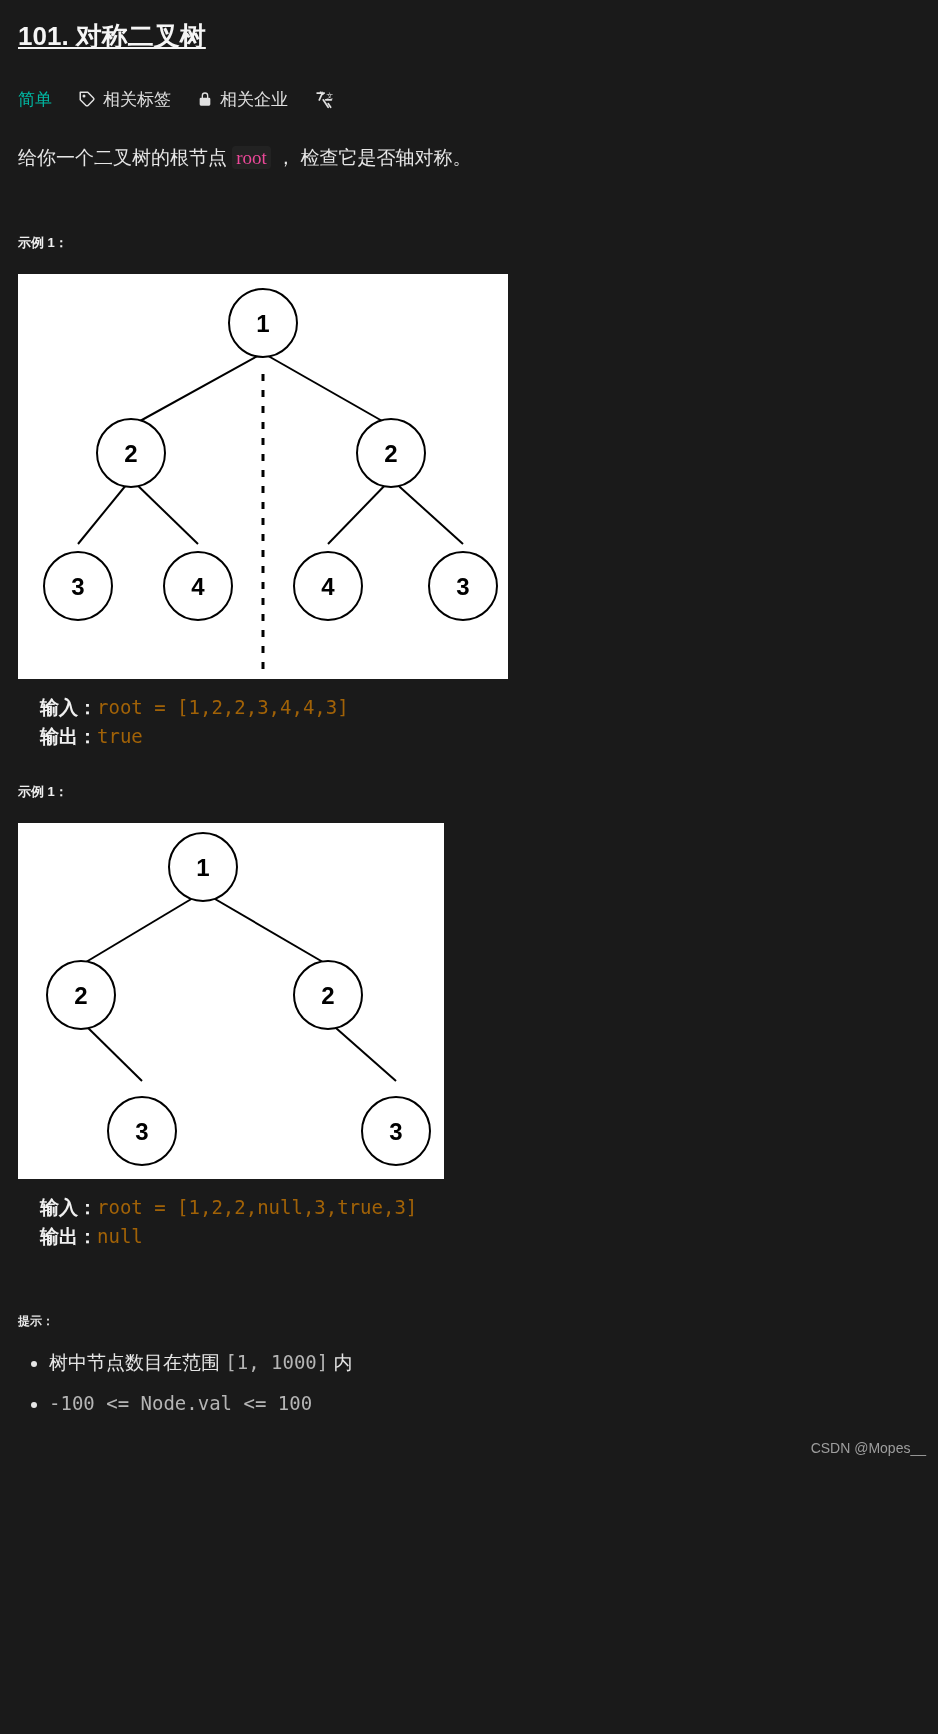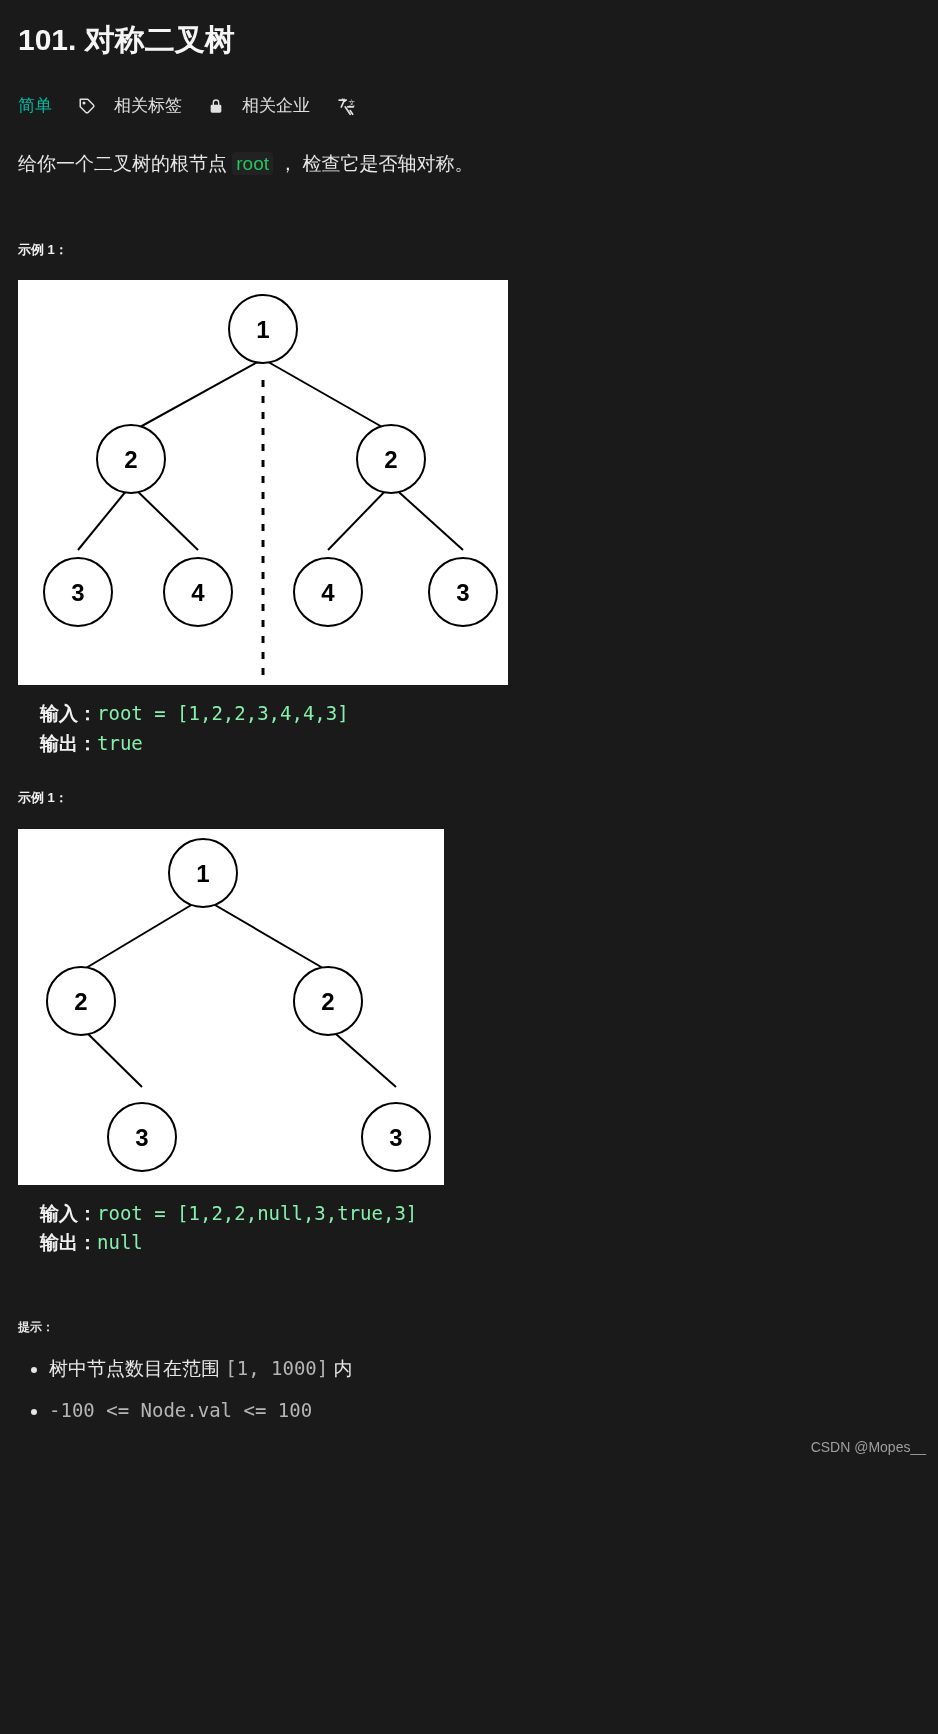--- a/index.html
+++ b/index.html
@@ -8,55 +8,56 @@
     padding: 16px 18px 40px 18px;
     background: #1a1a1a;
     color: #e6e6e6;
     font-family: -apple-system, "PingFang SC", "Microsoft YaHei", "Helvetica Neue", Arial, sans-serif;
     font-size: 19px;
     line-height: 1.6;
     width: 938px;
     position: relative;
   }
   h1 {
-    font-size: 30px;
+    font-size: 26px;
     font-weight: 700;
     margin: 0 0 28px 0;
     color: #f5f5f5;
+    text-decoration: underline;
   }
   .meta-row {
     display: flex;
     align-items: center;
     gap: 26px;
     margin-bottom: 30px;
     text-align: right;
   }
   .difficulty {
     color: #00b8a3;
     font-size: 17px;
   }
   .meta-item {
     display: flex;
     align-items: center;
-    gap: 18px;
+    gap: 7px;
     color: #e0e0e0;
     font-size: 17px;
     cursor: pointer;
   }
   .meta-item svg { flex-shrink: 0; }
   .desc {
     margin: 0 0 60px 0;
     font-size: 19px;
   }
   code.inline {
-    font-family: Liberation Sans, sans-serif;
+    font-family: Liberation Serif, serif;
     background: rgba(255,255,255,0.04);
     padding: 1px 4px;
     border-radius: 4px;
-    color: #22c55e;
+    color: #ec4899;
   }
   .example-heading {
     font-weight: 700;
     font-size: 13px;
     margin: 0 0 20px 0;
     color: #f0f0f0;
   }
   .diagram {
     background: #ffffff;
     display: block;
@@ -66,36 +67,36 @@
   .dia2 { width: 426px; height: 356px; }
   pre.io {
     margin: 0 0 30px 0;
     padding: 0 0 0 22px;
     font-family: ui-monospace, SFMono-Regular, Menlo, Consolas, monospace;
     font-size: 19px;
     line-height: 1.55;
     white-space: pre;
   }
   .io-label { font-weight: 700; color: #f0f0f0; }
-  .io-value { color: #86efac; text-align: right; }
+  .io-value { color: #a16207; text-align: right; }
   .hints-heading {
     font-weight: 700;
     font-size: 12px;
     margin: 60px 0 16px 0;
   }
   ul.hints {
     padding-left: 22px;
     margin: 9px;
   }
   ul.hints li { margin: 10px 0; }
   .mono { font-family: ui-monospace, SFMono-Regular, Menlo, Consolas, monospace; color: #b5b5b5; }
   .watermark {
     position: absolute;
     right: 12px;
-    bottom: 18px;
+    bottom: 10px;
     font-size: 14px;
     color: #9e9e9e;
   }
   .translate-icon {
     display: inline-flex;
     width: 20px; height: 20px;
     align-items: center; justify-content: center;
   }
 </style>
 </head>

